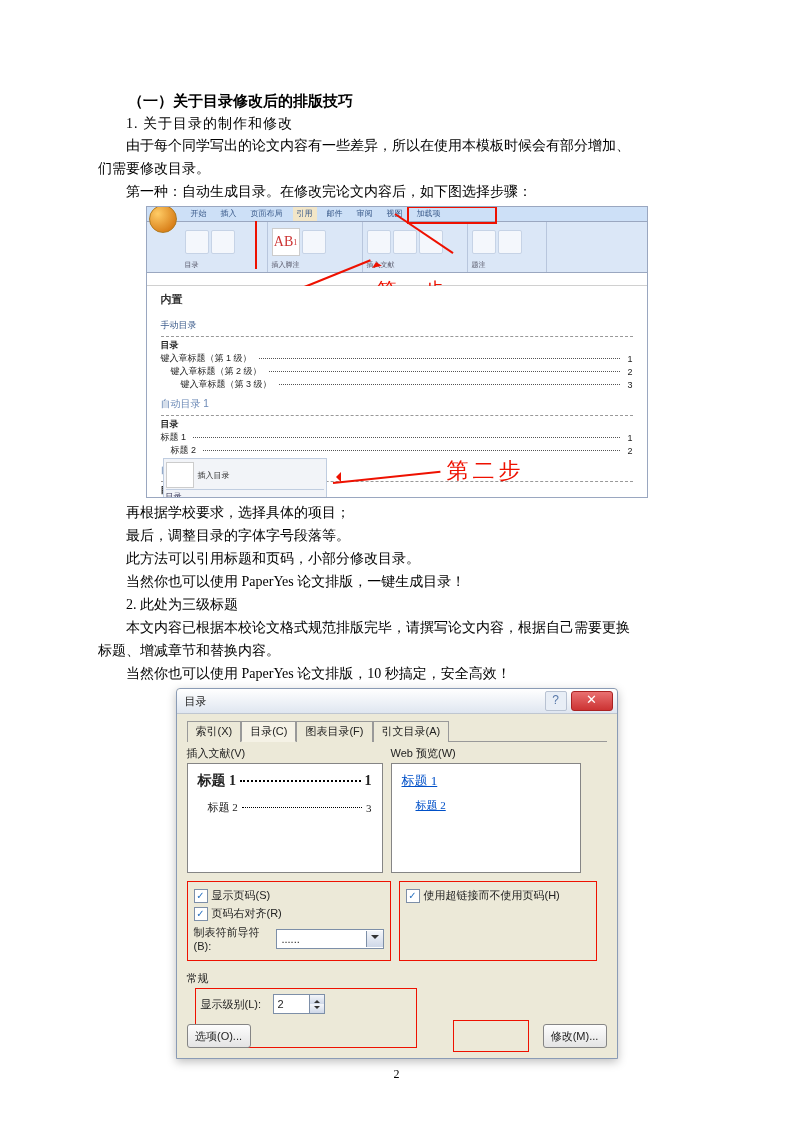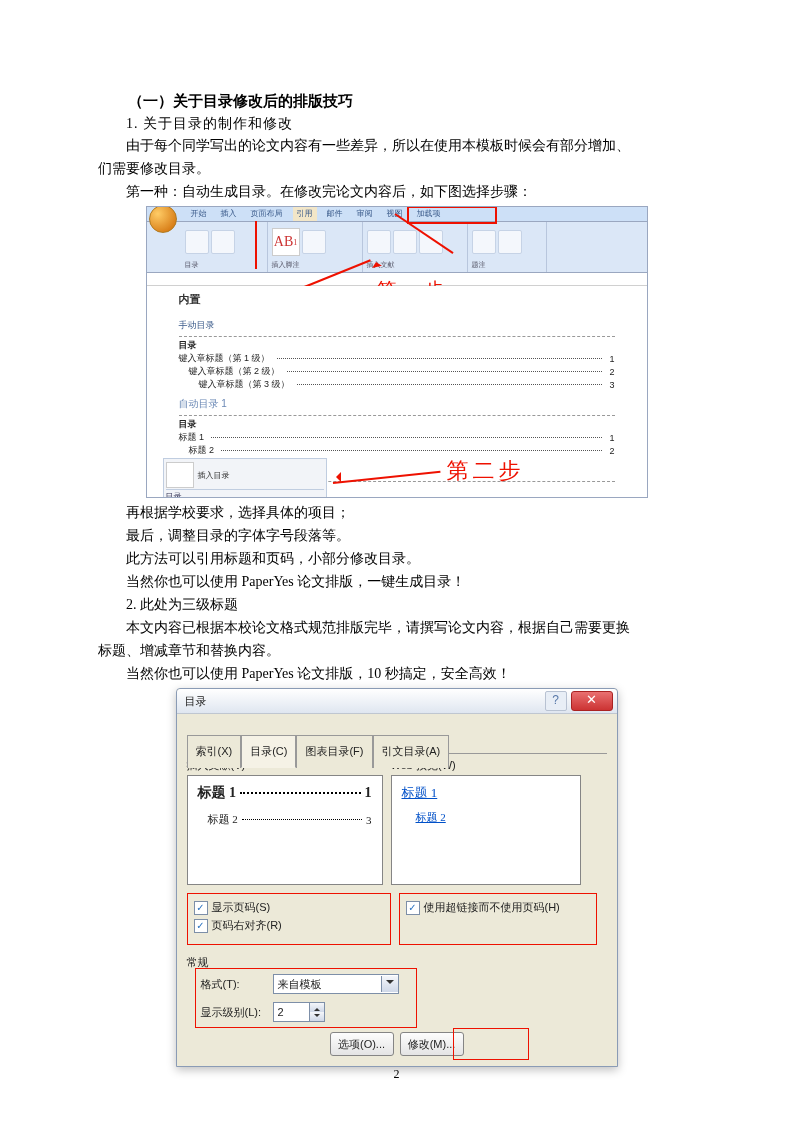--- a/index.html
+++ b/index.html
@@ -111,21 +111,21 @@
     display: flex; align-items: center; justify-content: center;
   }
   .fig1 .ab sup { font-size: 8px; }
   .fig1 .rbtn {
     width: 22px; height: 22px; background: #f4f7fc; border: 1px solid #c6d3e6;
     border-radius: 2px;
   }
   .fig1 .rule { height: 12px; background: #fff; border-bottom: 1px solid #d0d0d0; }
   .fig1 .doc-area {
     position: relative; height: 210px; background: #fff;
-    padding: 4px 32px; font-size: 9px; color: #333;
+    padding: 4px 14px; font-size: 9px; color: #333;
   }
   .fig1 .toc-title { font-size: 11px; font-weight: bold; color: #333; margin: 2px 0; }
   .fig1 .toc-h { color: #3a5a8a; font-size: 9px; margin-top: 12px; }
   .fig1 .toc-block { font-size: 9px; color: #222; border-top: 1px dashed #999; padding-top: 2px; margin-top: 4px;}
   .fig1 .toc-line {
     display: flex; align-items: center; gap: 4px; color: #222;
   }
   .fig1 .toc-line .dots {
     flex: 1; border-bottom: 1px dotted #555; height: 0; margin: 0 3px;
   }
@@ -212,22 +212,22 @@
     background: linear-gradient(#e97070,#c33); border: 1px solid #a22;
     color:#fff; font-size:13px; line-height:16px; text-align:center;
   }
   .fig2 .win-ques {
     width: 20px; height:18px; margin-right:2px; background:#e8eef6; border:1px solid #b8c2d2;
     text-align:center; color:#5878a8; font-size:12px; line-height:16px; border-radius:2px;
   }
   .fig2 .dlg-body { padding: 6px 10px 10px 10px; }
   .fig2 .tabs { display:flex; gap:0; border-bottom:1px solid #999; margin-bottom:4px; }
   .fig2 .tab {
-    padding: 8px 8px; font-size:11px; border:1px solid #999;
-    border-bottom:none; background:#ece9d8; position:relative; top:15px;
+    padding: 2px 8px; font-size:11px; border:1px solid #999;
+    border-bottom:none; background:#ece9d8; position:relative; top:1px;
   }
   .fig2 .tab.active {
     background:#f5f2e6; border-bottom:1px solid #f5f2e6;
   }
   .fig2 .cols { display:flex; gap:8px; margin-top:2px; }
   .fig2 .col-label { font-size:11px; margin-bottom:2px; }
   .fig2 .preview {
     width: 196px; height: 110px;
     background:#fff; border:1px solid #858585;
     padding:8px 10px; box-sizing:border-box;
@@ -459,52 +459,52 @@
         <div class="optgrp">
           <div class="redbox left">
             <div class="ck">
                 <div class="cbox">✓</div>
                 <span>显示页码(S)</span>
               </div>
             <div class="ck">
                 <div class="cbox">✓</div>
                 <span>页码右对齐(R)</span>
               </div>
+            <div class="inline-field">
+              <span>制表符前导符(B):</span>
+              <div class="combo" style="width:110px;">
+                <span>......</span>
+                  <div class="tri"></div>
+              </div>
+            </div>
           </div>
           <div class="redbox right">
             <div class="ck">
                 <div class="cbox">✓</div>
                 <span>使用超链接而不使用页码(H)</span>
               </div>
           </div>
         </div>
 
         <div class="section-label">常规</div>
         <div class="general" style="position:relative;">
-          <div class="inline-field">
-            <span style="width:66px;">格式(T):</span>
-            <div class="combo" style="width:120px;">
-              <span>来自模板</span>
-                <div class="tri"></div>
-            </div>
-          </div>
           <div class="inline-field" style="margin-top:8px;">
             <span style="width:66px;">显示级别(L):</span>
             <div class="spin">
               <span>2</span>
               <div class="updn">
                   <div></div>
                   <div></div>
                 </div>
             </div>
           </div>
           <div class="red-rect-abs" style="top:-6px; left:8px; width:220px; height:58px;"></div>
         </div>
 
-        <div style="display:flex; justify-content:center; gap:6px; margin-top:10px; position:relative;">
+        <div style="display:flex; justify-content:space-between; gap:6px; margin-top:10px; position:relative;">
           <div class="red-rect-abs" style="top:-4px; right:78px; width:74px; height:30px;"></div>
           <div class="btn">选项(O)...</div>
           <div class="btn">修改(M)...</div>
         </div>
 
       </div>
     </div>
   </div>
 
   <div class="page-num">2</div>

